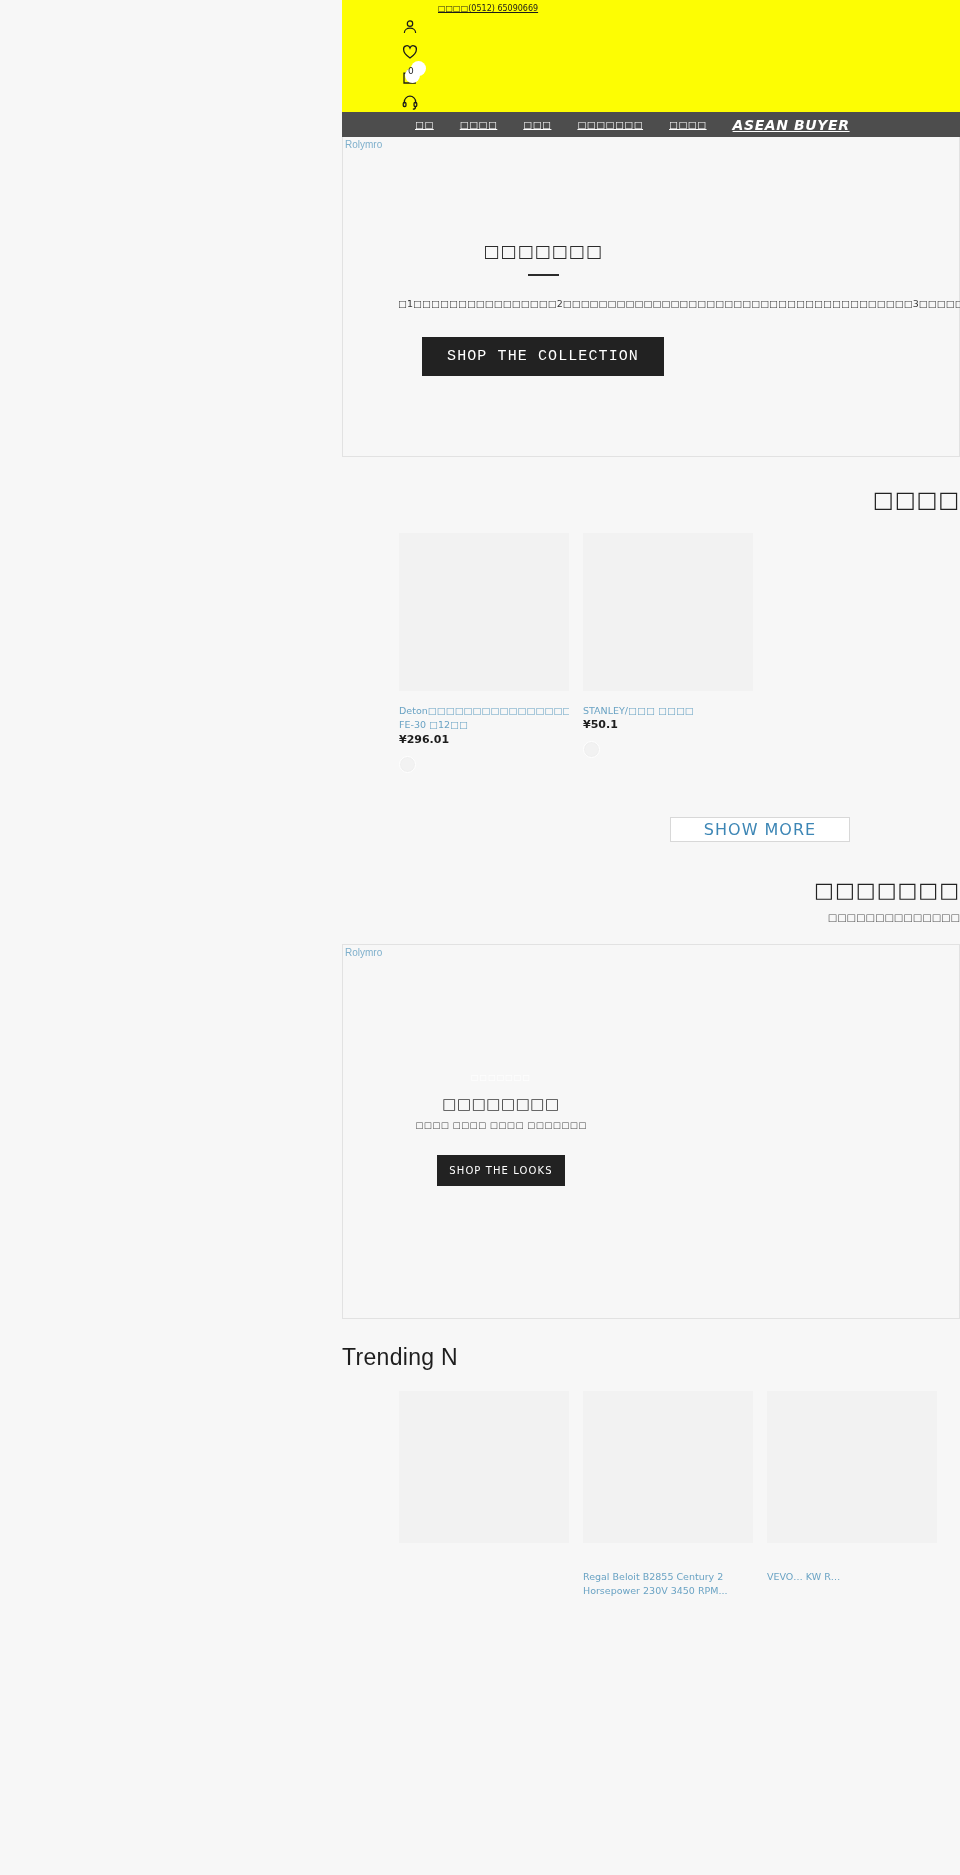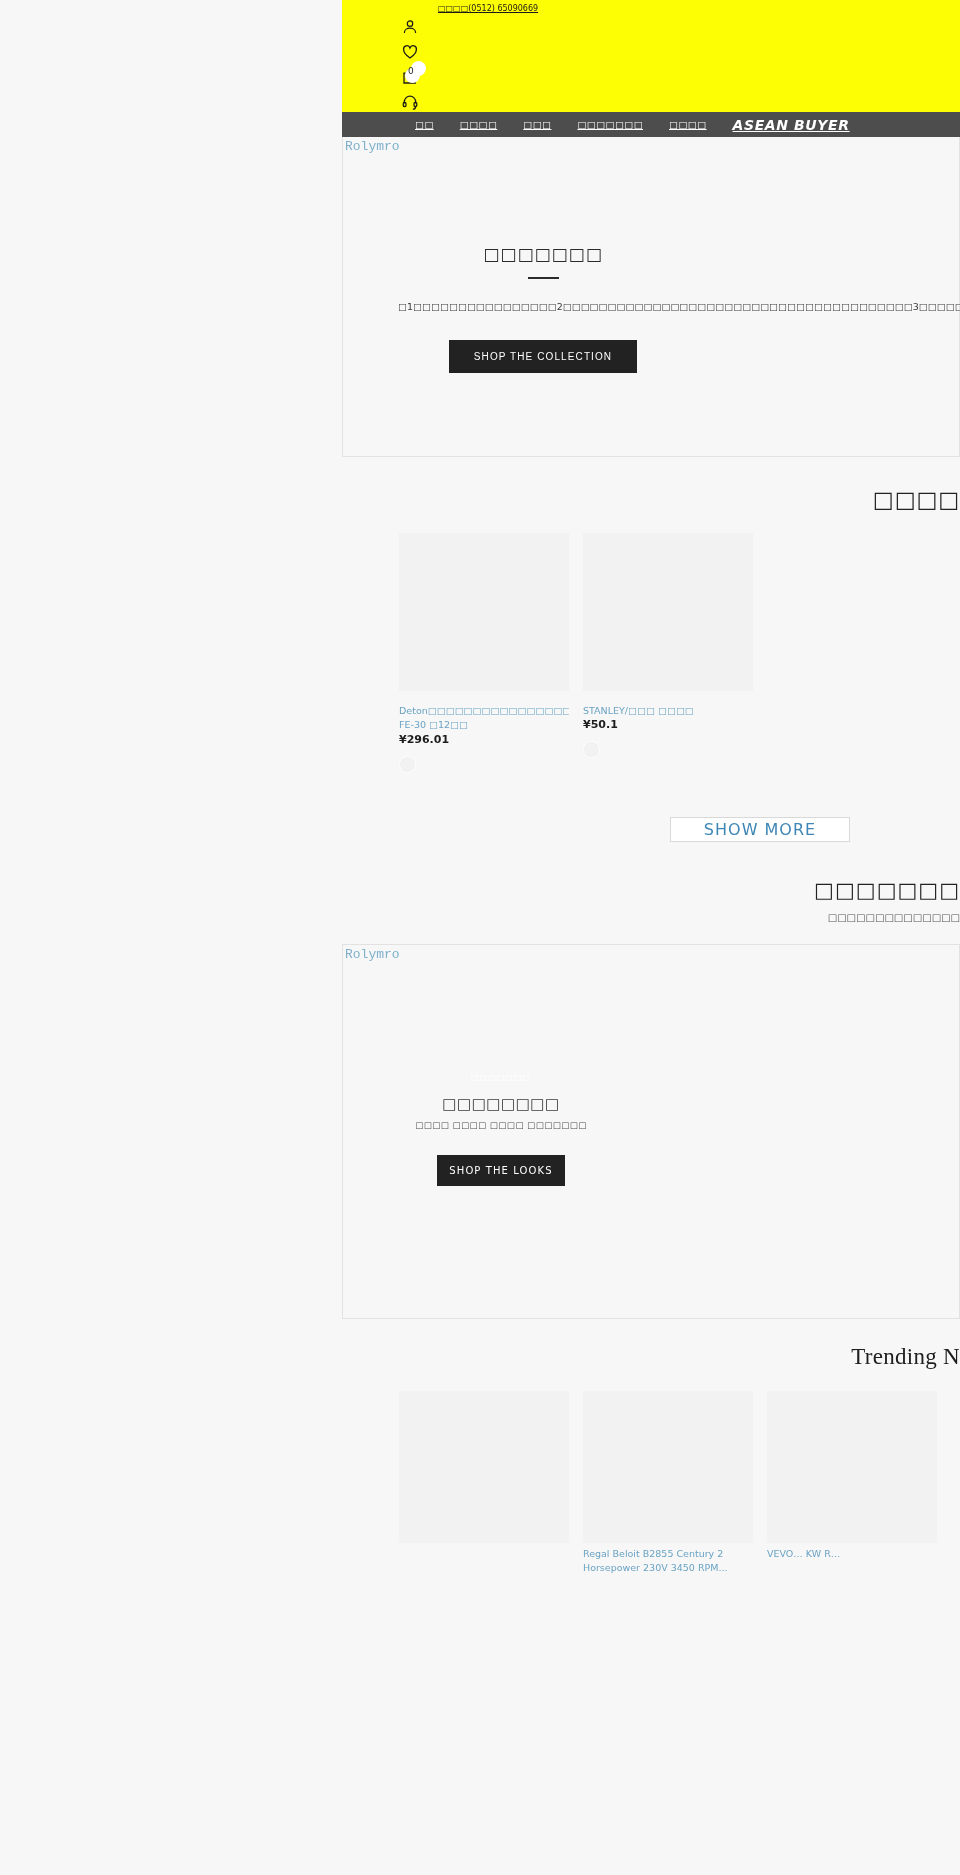--- a/index.html
+++ b/index.html
@@ -62,40 +62,40 @@
   }
   .nav-item.en { font-weight:bold; font-size:14px; letter-spacing:.6px;font-style:italic; }
 
   
   .hero {
     position:absolute; left:342px; top:137px; width:618px; height:320px;
     background:#f7f7f7; border:1px solid #e2e2e2; border-top:none;
   }
   .alt-text {
     position:absolute; left:2px; top:2px;
-    font-size:13px; color:#7fb0cc; font-family:Liberation Mono, monospace;
+    font-size:10px; color:#7fb0cc; font-family:Liberation Sans, sans-serif;
   }
   .hero-body {
     position:absolute; left:0; top:0; width:400px; height:100%;
     display:flex; flex-direction:column; align-items:center; justify-content:center;
     padding-top:24px;
   }
   .hero-title {
     font-size:17px; color:#2b2b2b; letter-spacing:1px;
     font-family:"DejaVu Sans", sans-serif; margin-bottom:13px;
   }
   .hero-rule { width:31px; height:2px; background:#2b2b2b; margin-bottom:21px; }
   .hero-desc {
     width:290px; text-align:center; font-size:9.5px; line-height:1.55;
     color:#3a3a3a; font-family:"DejaVu Sans", sans-serif; margin-bottom:26px;
   }
   .btn-dark {
     background:#222222; color:#ffffff; border:none;
-    font-size:10px; letter-spacing:1.1px; padding:11px 25px;
-    font-family:Liberation Sans, sans-serif; cursor:pointer;
+    font-size:15px; letter-spacing:1.1px; padding:11px 25px;
+    font-family:Liberation Mono, monospace; cursor:pointer;
   }
 
   
   .sec-head {
     position:absolute; left:342px; width:618px; text-align:right;
     padding-right:0; color:#222; font-family:"DejaVu Sans", sans-serif;
   }
   .sec-title-big { font-size:22px; letter-spacing:1px; }
 
   .prod-row { position:absolute; display:flex; gap:14px; }
@@ -162,29 +162,29 @@
     font-family:"DejaVu Sans", sans-serif; margin-bottom:25px;
   }
   .btn-dark2 {
     background:#222222; color:#ffffff; border:none;
     font-size:10px; letter-spacing:1.1px; padding:10px 12px;
     font-family:"DejaVu Sans", sans-serif; cursor:pointer;
   }
 
   
   .sec3-title {
-    position:absolute; left:342px; top:1344px; width:618px; text-align:right;
+    position:absolute; left:342px; top:1344px; width:618px; text-align:left;
     font-size:23px; color:#1e1e1e; letter-spacing:.3px;
-    font-family:Liberation Serif, serif;
+    font-family:Liberation Sans, sans-serif;
   }
   .prod-row2 { position:absolute; left:399px; top:1391px; display:flex; gap:14px; }
   .prod-card2 { width:170px; }
   .prod-thumb2 { width:170px; height:152px; background:#f2f2f2; }
   .prod-name2 {
-    margin-top:4px; font-size:9.5px; line-height:1.5;
+    margin-top:27px; font-size:9.5px; line-height:1.5;
     color:#6aa3c4; font-family:"DejaVu Sans", sans-serif;
     display:-webkit-box; -webkit-line-clamp:2; -webkit-box-orient:vertical;
     overflow:hidden;
   }
 </style>
 </head>
 <body>
 
 <div id="page">
 

